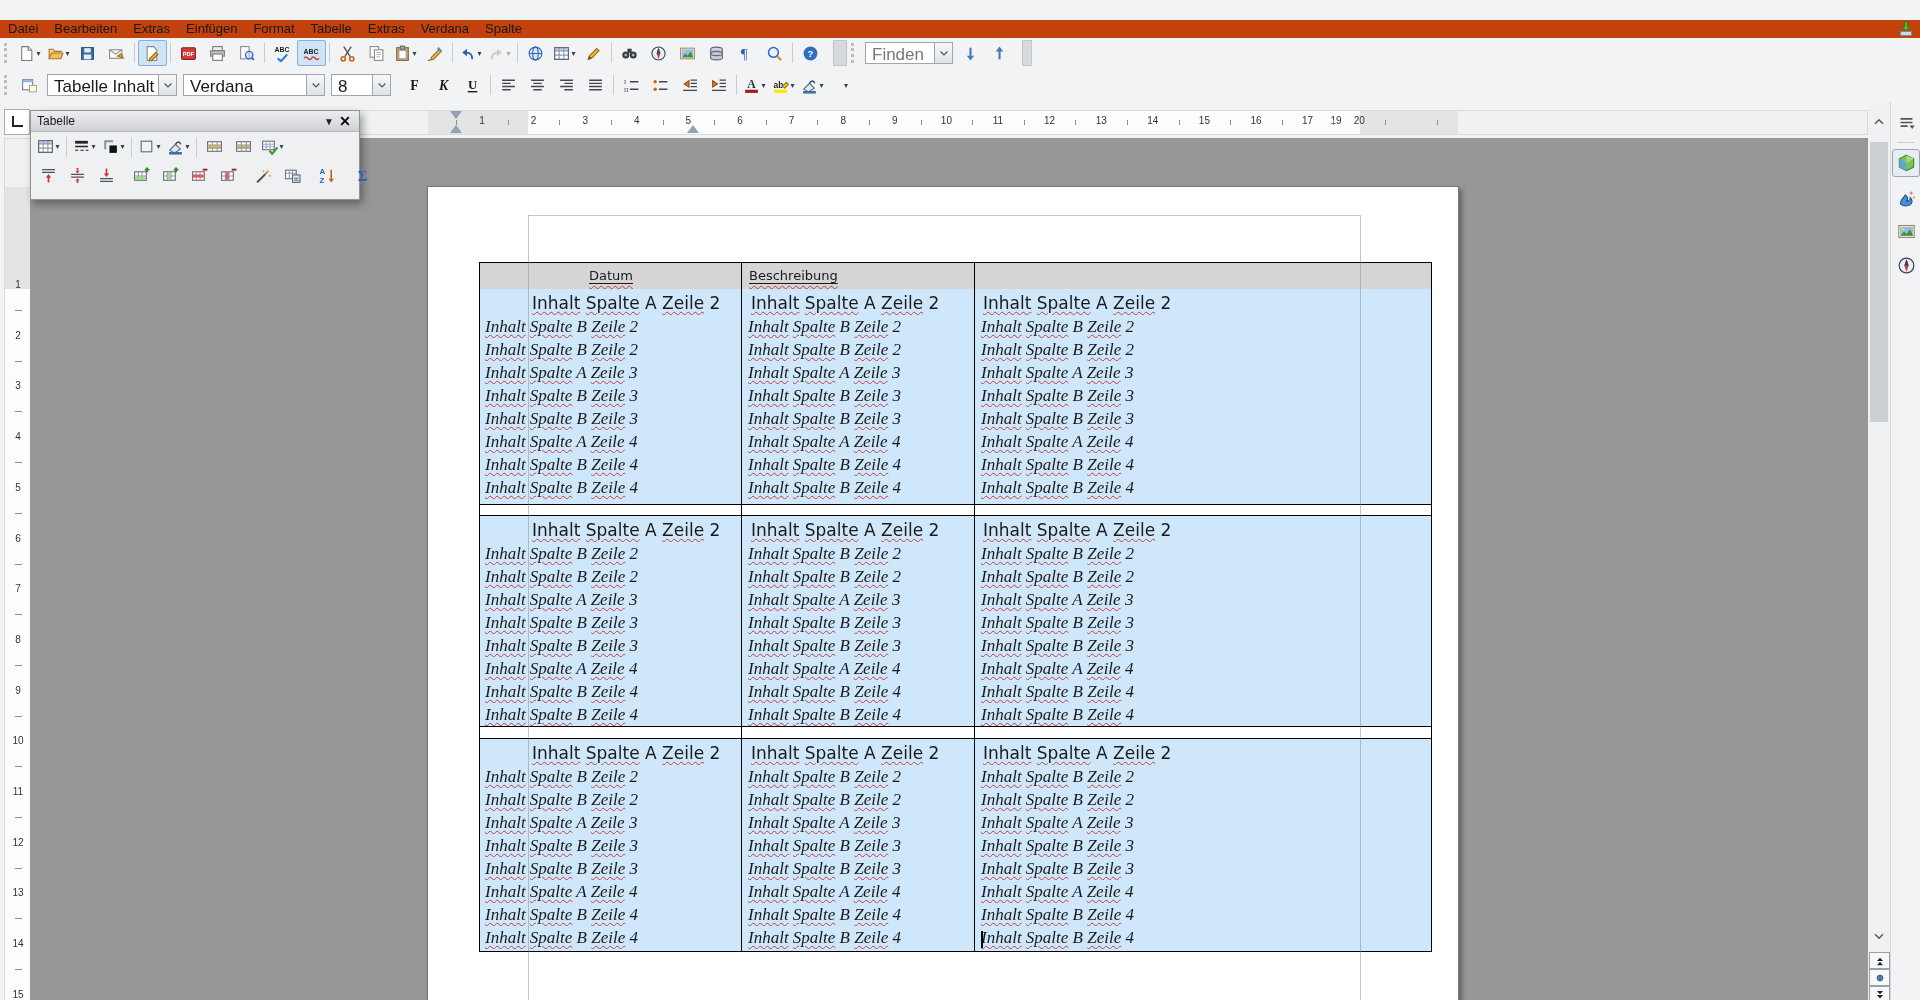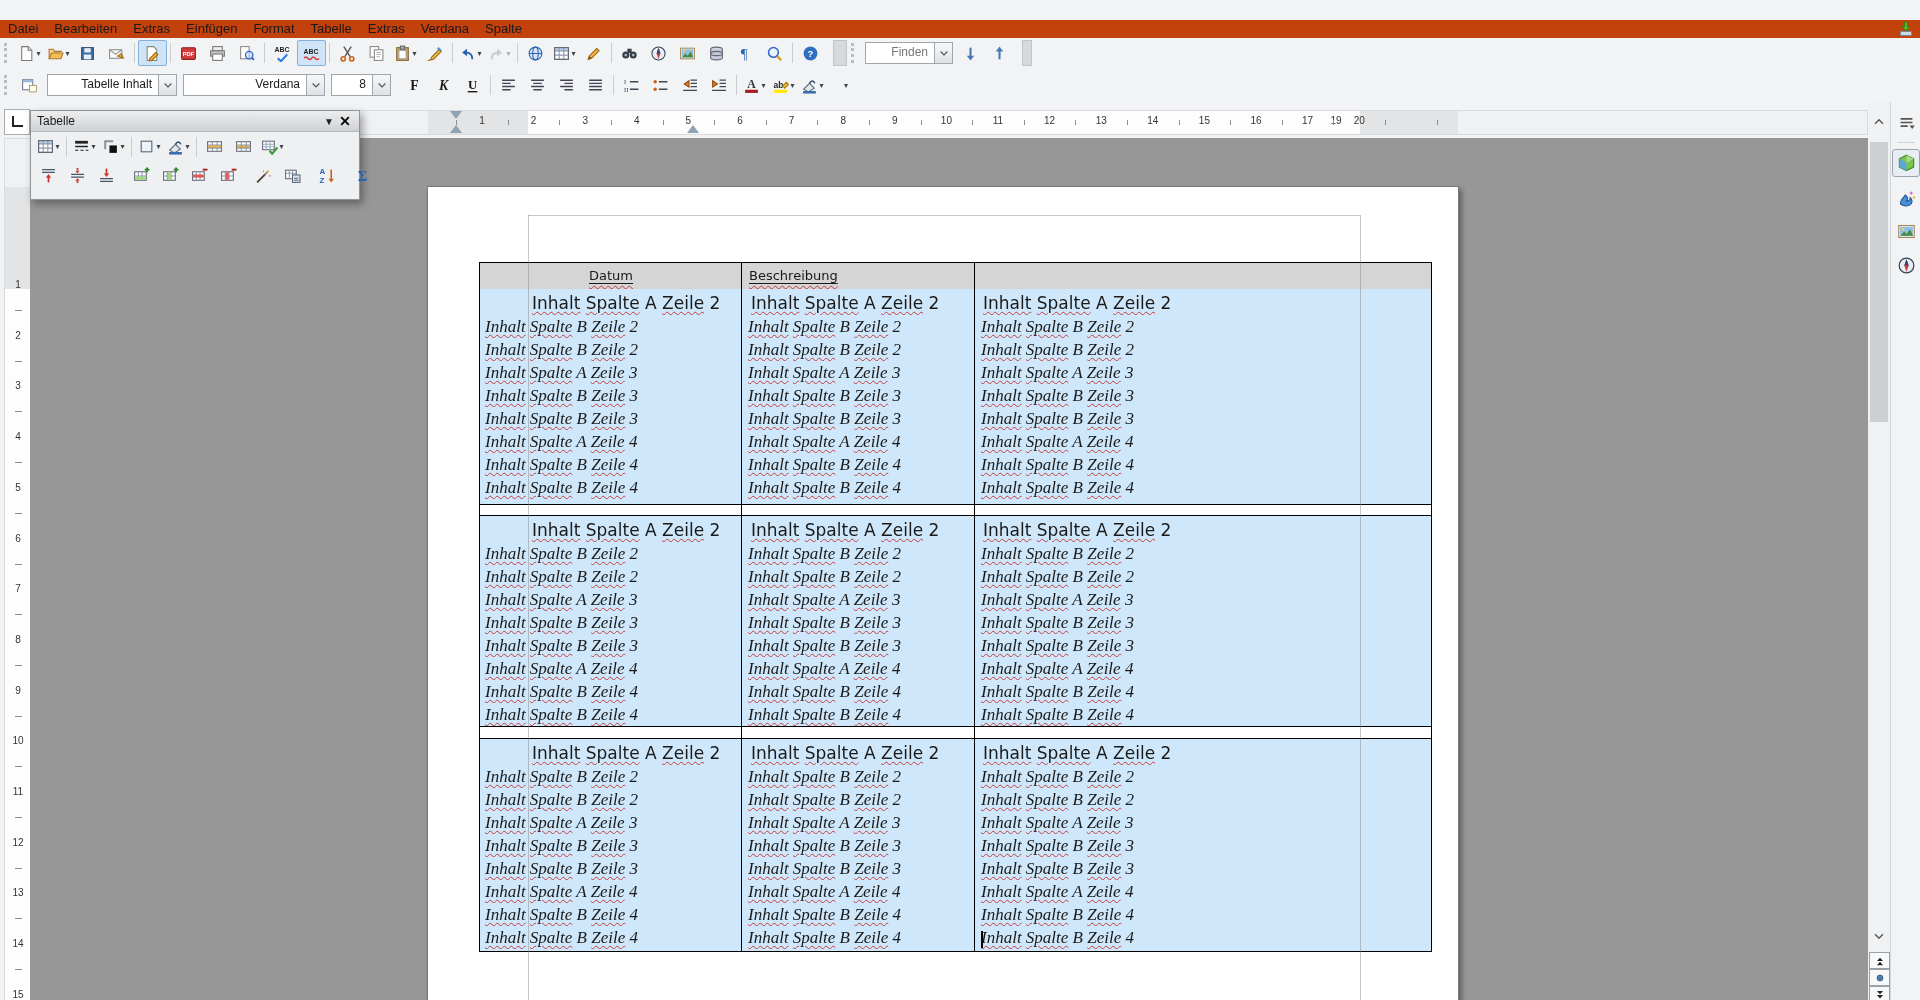--- a/index.html
+++ b/index.html
@@ -28,21 +28,21 @@
   #toolbar2{position:absolute;left:0;top:68px;width:1920px;height:34px;background:#f2f3f5;border-bottom:1px solid #dcdee1;display:flex;align-items:center;}
   .grip{width:3px;height:20px;margin:0 5px 0 4px;border-left:3px dotted #b9bcc0;}
   .icorow{display:flex;align-items:center;}
   .tbtn{height:24px;min-width:25px;padding:0 1px;display:flex;align-items:center;justify-content:center;border:1px solid transparent;border-radius:2px;}
   .tbtn.on{background:#cfe4f7;border-color:#84b2dc;}
   .tbtn.dis{opacity:.4;}
   .dda{font-size:8px;color:#3c4248;margin-left:1px;}
   .sep{width:1px;height:20px;background:#c9ccd0;margin:0 3px;}
   .endgrip{width:12px;height:24px;background:#d7dadd;border:1px solid #c2c5c8;margin-left:8px;}
   .combo{height:20px;border:1px solid #9fa6ad;background:#fff;display:flex;align-items:stretch;margin:0 3px;}
-  .combo .cval{font-size:12px;padding:2px 6px;white-space:nowrap;overflow:hidden;flex:1;text-align:right;}
+  .combo .cval{font-size:17px;padding:2px 6px;white-space:nowrap;overflow:hidden;flex:1;}
   .combo .cval.ph{color:#777;}
   .combo .cbtn{width:17px;border-left:1px solid #9fa6ad;background:linear-gradient(#f6f7f8,#dfe2e5);display:flex;align-items:center;justify-content:center;}
   
   #rulerrow{position:absolute;left:0;top:102px;width:1920px;height:36px;background:#f2f3f5;}
   #lbtn{position:absolute;left:4px;top:7px;width:24px;height:24px;background:#fff;border:1px solid #a8adb2;}
   #lbtn .lg{position:absolute;left:7px;top:6px;width:9px;height:9px;border-left:2px solid #222;border-bottom:2px solid #222;}
   #hruler{position:absolute;left:34px;top:8px;width:1832px;height:23px;background:#f0f1f3;border:1px solid #d8dadd;overflow:hidden;}
   .hz{position:absolute;top:0;height:23px;}
   .hnum{position:absolute;top:4px;font-size:10px;color:#333;transform:translateX(-50%);}
   .htick{position:absolute;top:9px;width:1px;height:5px;background:#8a8f94;}

